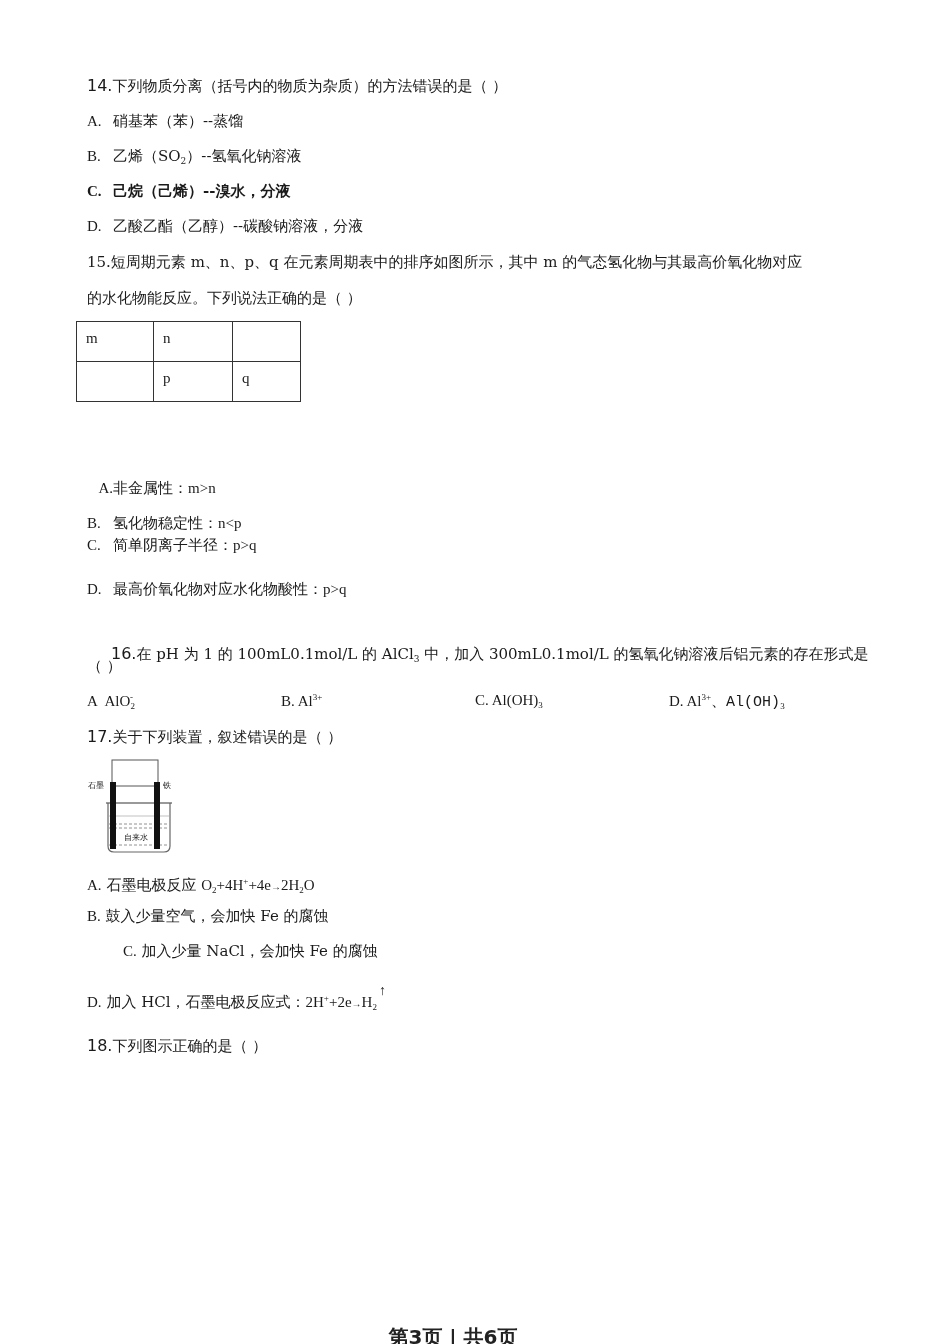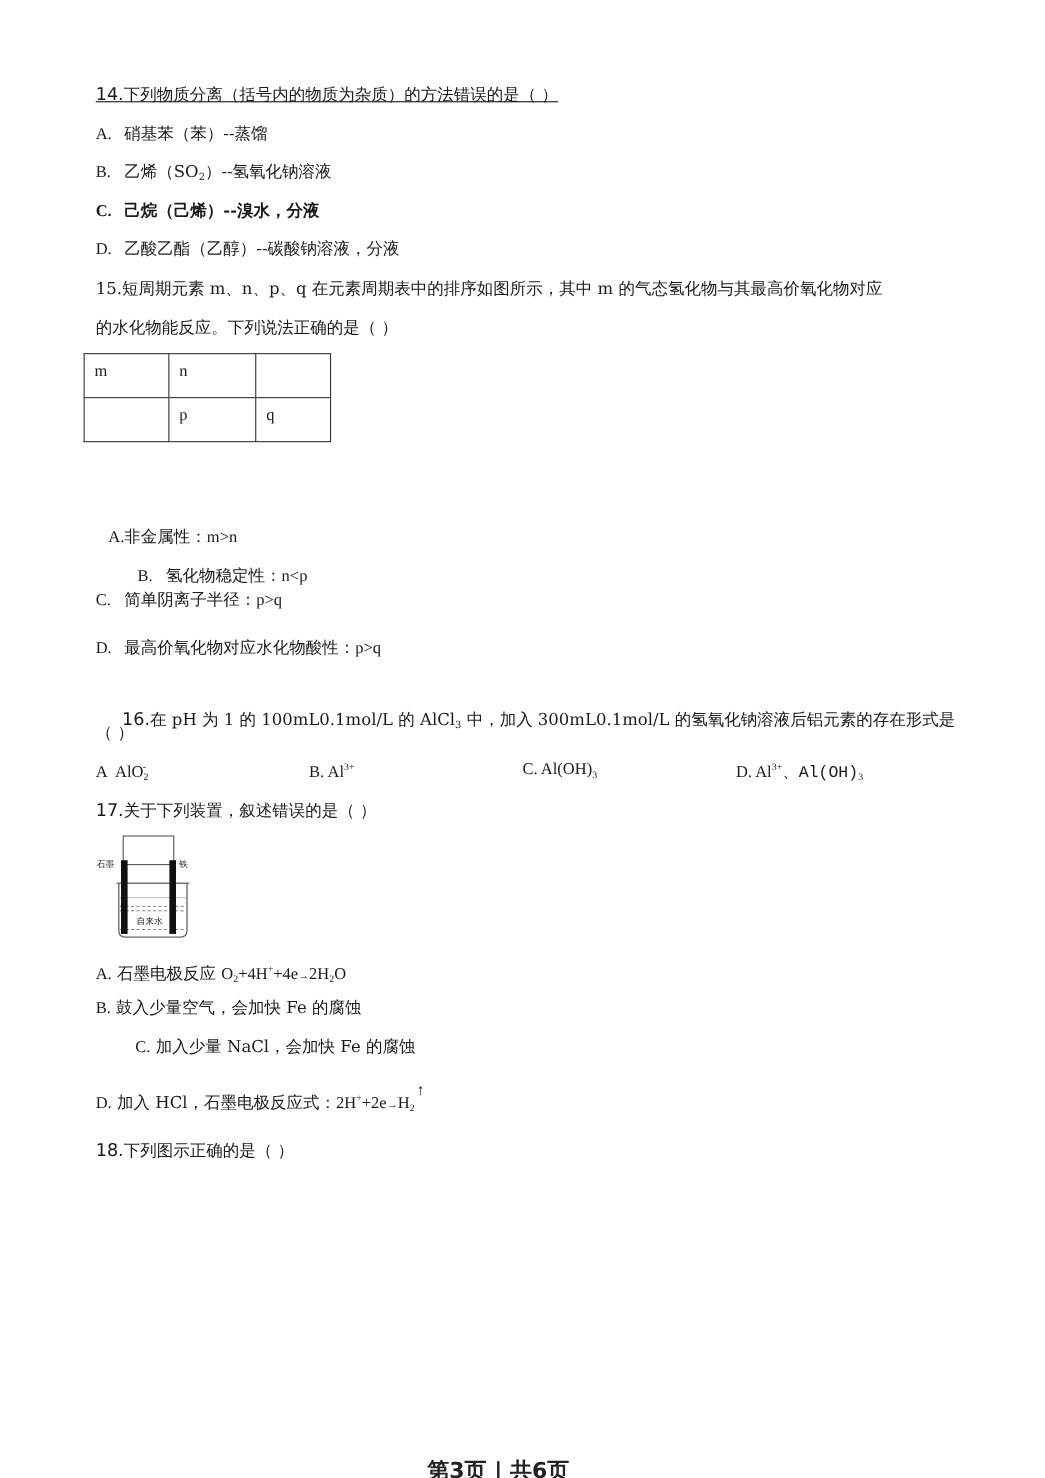--- a/index.html
+++ b/index.html
@@ -32,21 +32,21 @@
       position: absolute; top: 1324px; left: 0; width: 906px; text-align: center;
       font-size: 20px; font-family: "DejaVu Sans", sans-serif; color: #222; font-weight: bold;
     }
     .footer .num { font-family: "DejaVu Sans", sans-serif; }
     .figure { position: absolute; left: 88px; top: 758px; width: 90px; height: 98px; }
     .arrow-up { position: relative; top: -12px; font-size: 14px; margin-left: 2px; }
   </style>
 </head>
 <body>
 
-<div class="line" style="top:76px;text-decoration:underline;">
+<div class="line" style="top:76px;">
   <span class="qnum">14.</span><span>下列物质分离（括号内的物质为杂质）的方法错误的是（  ）</span>
 </div>
 <div class="line" style="top:111px;">
   <span class="opt-label">A.</span><span>硝基苯（苯）--蒸馏</span>
 </div>
 <div class="line" style="top:146px;">
   <span class="opt-label">B.</span><span>乙烯（SO</span><sub>2</sub><span>）--氢氧化钠溶液</span>
 </div>
 <div class="line" style="top:181px;font-weight:bold;">
   <span class="opt-label">C.</span><span>己烷（己烯）--溴水，分液</span>
@@ -71,21 +71,21 @@
     <td class="c1"></td>
     <td class="c2">p</td>
     <td class="c3">q</td>
   </tr>
 </tbody>
   </table>
 
 <div class="line" style="top:478px;text-align:right;">
   <span class="opt-label">A.</span><span>非金属性：</span><span class="lat">m&gt;n</span>
 </div>
-<div class="line" style="top:513px;margin-left:38px;">
+<div class="line" style="top:513px;">
   <span class="opt-label">B.</span><span>氢化物稳定性：</span><span class="lat">n&lt;p</span>
 </div>
 <div class="line" style="top:535px;">
   <span class="opt-label">C.</span><span>简单阴离子半径：</span><span class="lat">p&gt;q</span>
 </div>
 <div class="line" style="top:579px;">
   <span class="opt-label">D.</span><span>最高价氧化物对应水化物酸性：</span><span class="lat">p&gt;q</span>
 </div>
 
 <div class="line" style="top:644px;margin-left:24px;">

